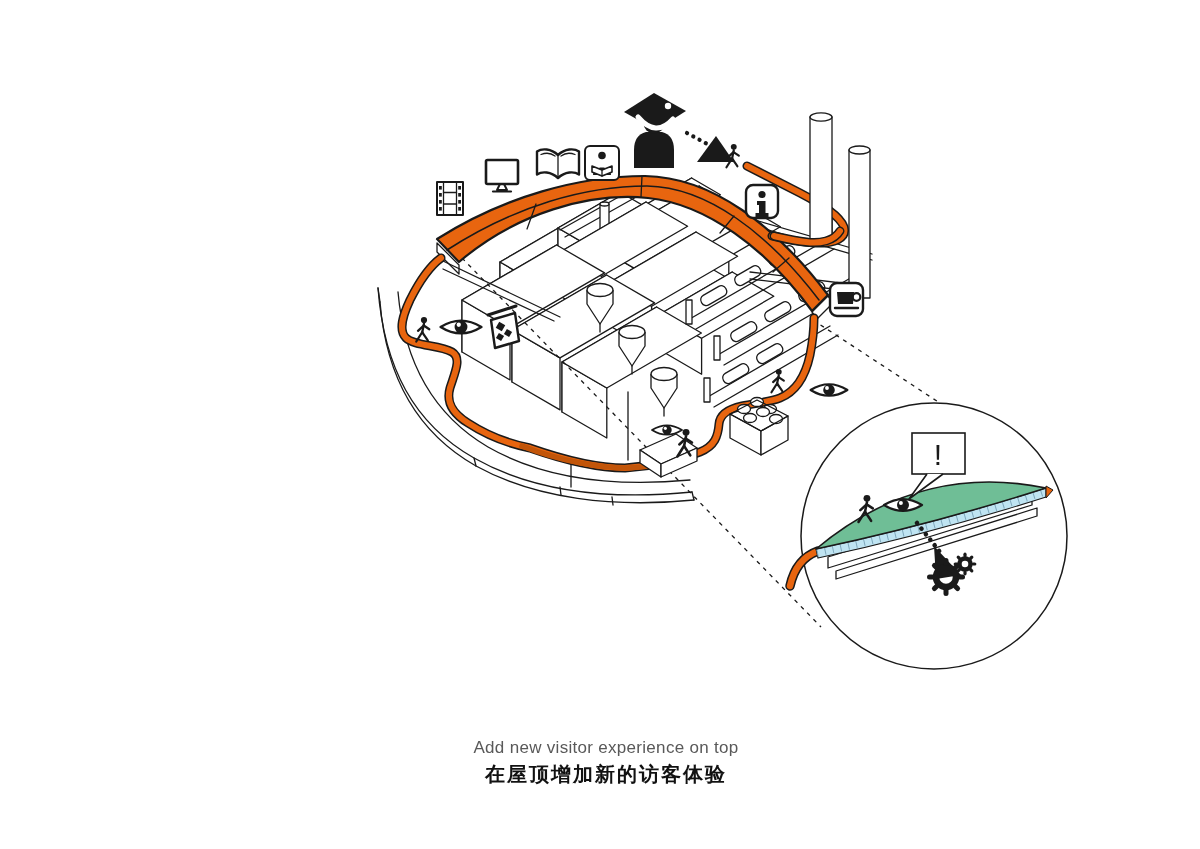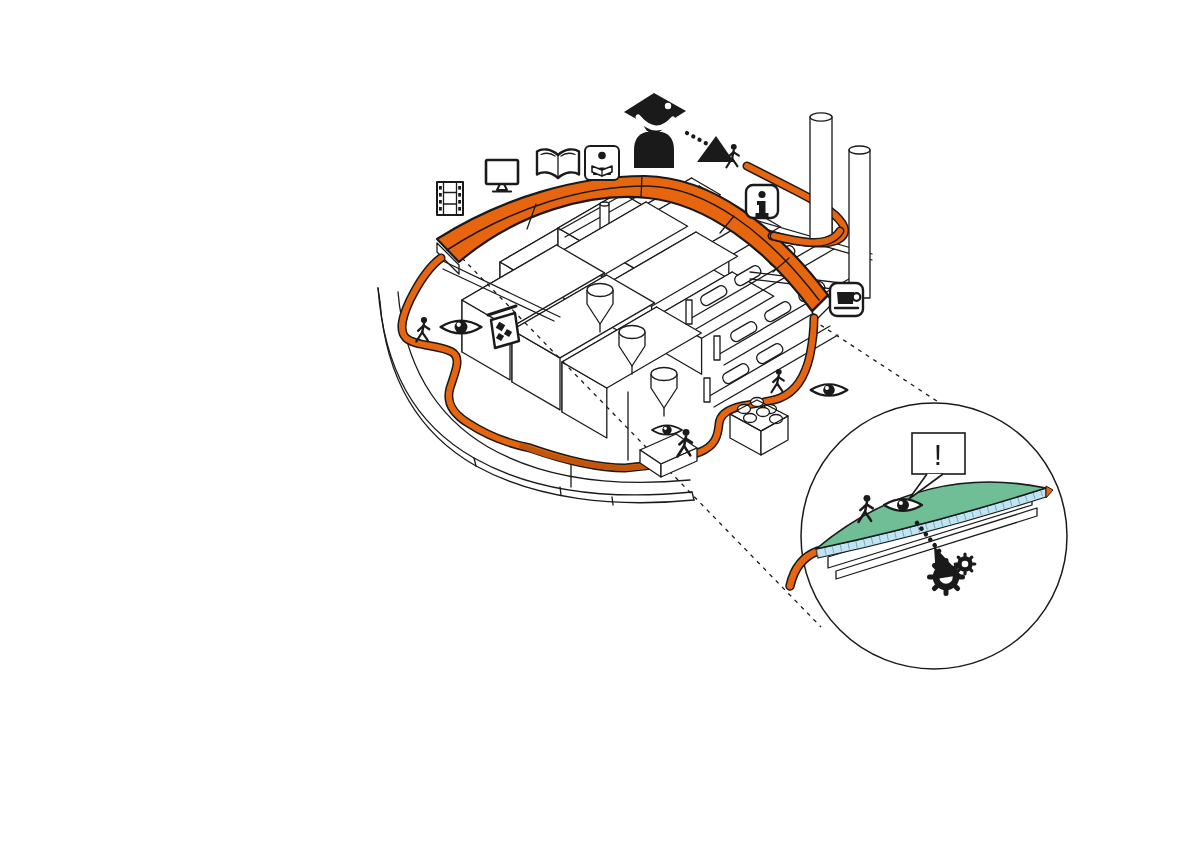--- a/index.html
+++ b/index.html
@@ -343,13 +343,17 @@
             <path d="M973,564 L974.8,564"></path>
         <path d="M959.5,558.5 L958.2,557.2"></path>
             <path d="M970.5,569.5 L971.8,570.8"></path>
         <path d="M959.5,569.5 L958.2,570.8"></path>
             <path d="M970.5,558.5 L971.8,557.2"></path>
       </g>
     </g>
   </g>
 </svg>
 
+<div class="caption">
+  <div class="en">Add new visitor experience on top</div>
+  <div class="zh">在屋顶增加新的访客体验</div>
 </div>
+</div>
 
 </body></html>

